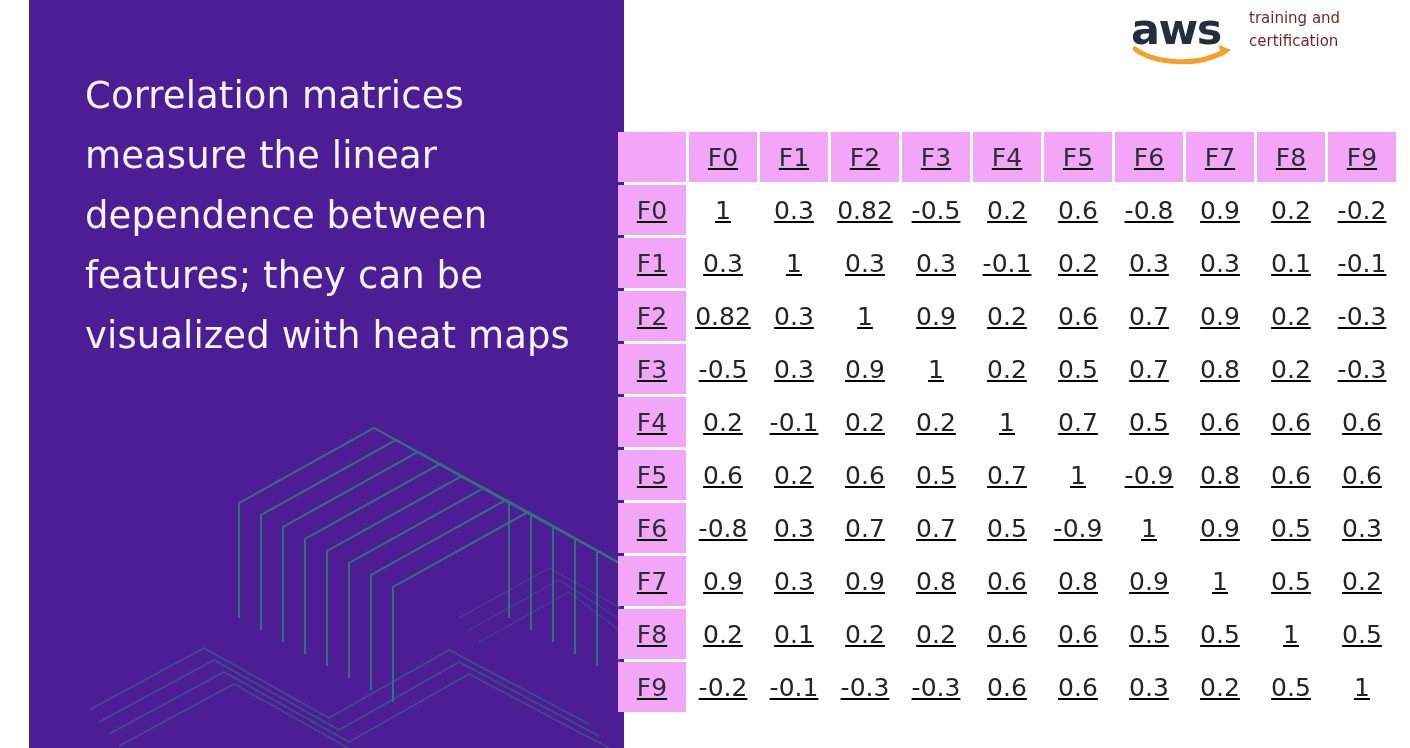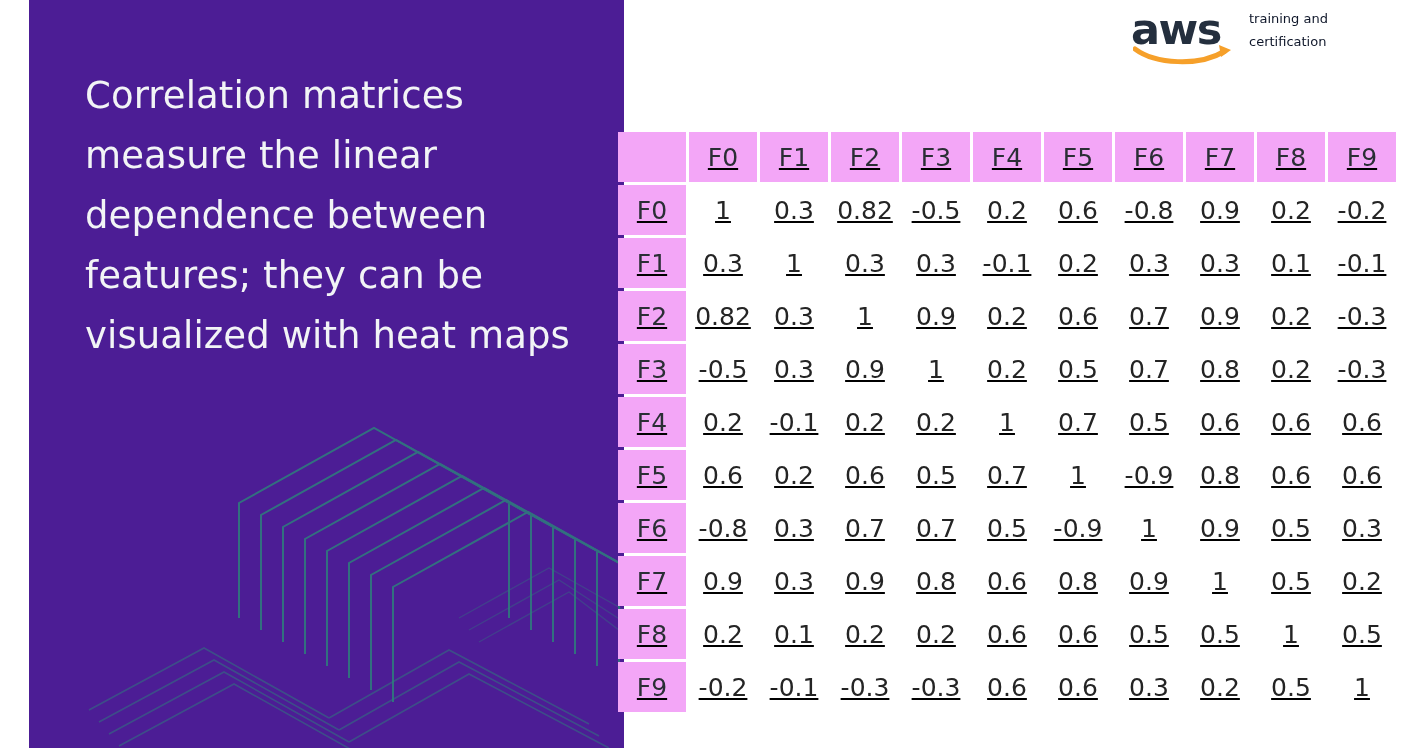--- a/index.html
+++ b/index.html
@@ -80,23 +80,23 @@
     line-height: 44px;
   }
   .aws-smile {
     position: absolute;
     left: 2px;
     top: 36px;
     width: 102px;
     height: 22px;
   }
   .aws-tag {
-    font-size: 13px;
+    font-size: 15px;
     line-height: 23px;
-    color: #0f172a;
+    color: #7f1d1d;
     font-weight: 400;
     white-space: nowrap;
     padding-bottom: 2px;
   }
 
   
   .matrix-wrap {
     position: absolute;
     left: 615px;
     top: 129px;

